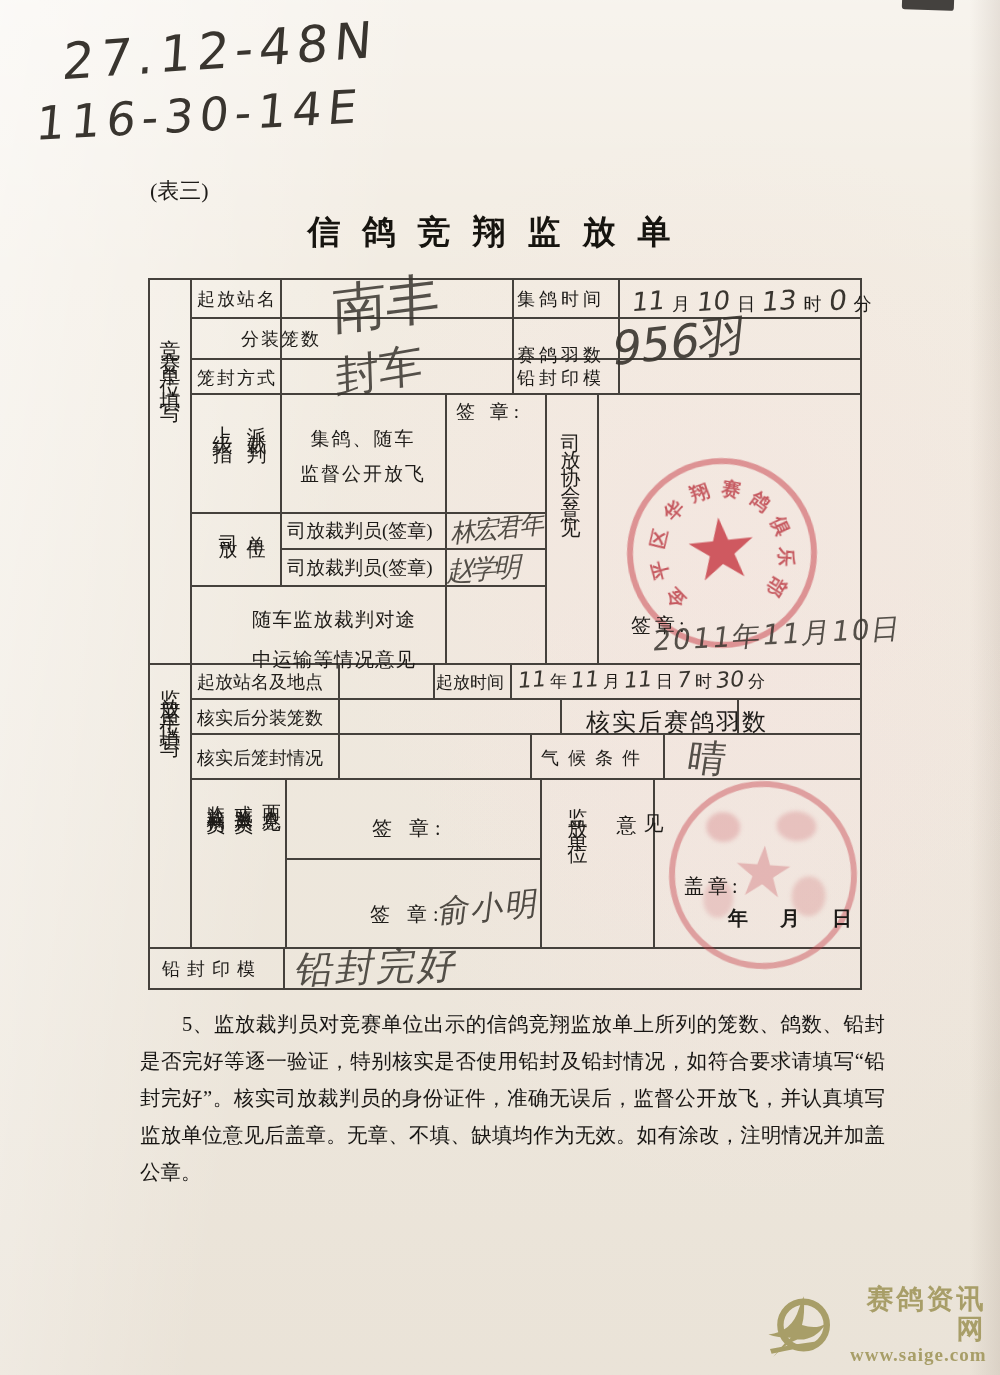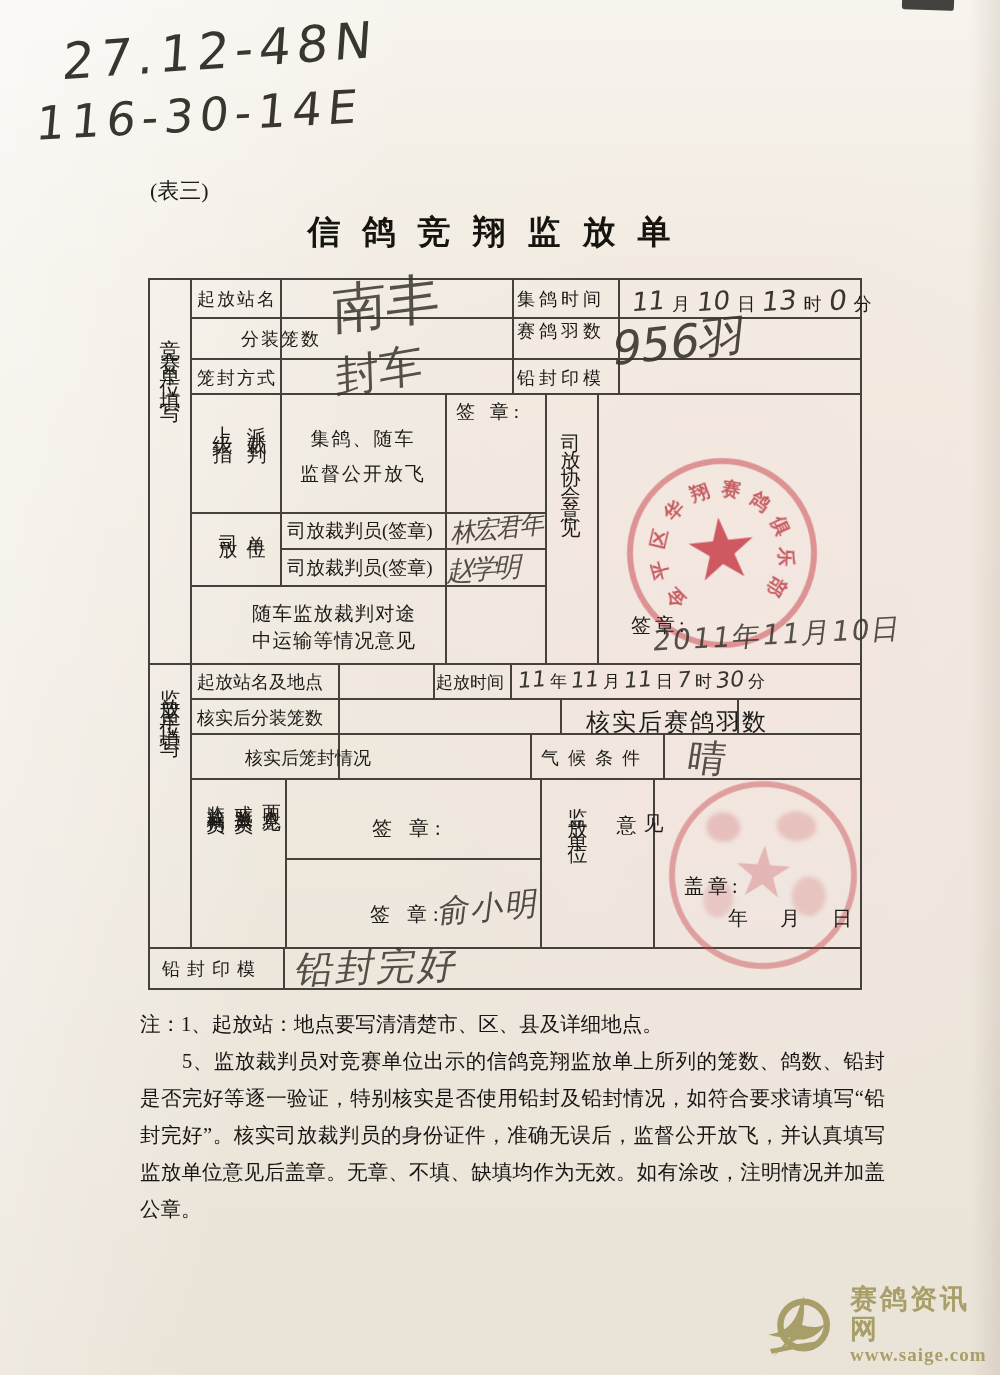--- a/index.html
+++ b/index.html
@@ -21,21 +21,21 @@
   .hl,.vl{position:absolute;background:#45413c;}
   .hl{height:2px;} .vl{width:2px;}
   .hnum{font-family:"DejaVu Sans",sans-serif;color:#39352f;display:inline-block;transform:skewX(-10deg) rotate(-4deg);}
   .punit{display:inline-block;font-size:18px;color:#1d1b18;}
   .timebox{position:absolute;display:flex;align-items:baseline;}
   .stamp{position:absolute;border-radius:50%;pointer-events:none;}
   .arc-ch{position:absolute;left:50%;top:50%;font-size:19px;font-weight:700;color:rgba(186,54,64,0.8);font-family:"Liberation Serif",serif;}
   .star{position:absolute;left:50%;top:50%;transform:translate(-50%,-54%);font-weight:400;}
   .note{margin:0;font-size:20.5px;line-height:37px;color:#171513;text-align:justify;}
   .indent{text-indent:2.05em;}
-  .wm-name{font-size:27px;font-weight:700;color:#a89e68;letter-spacing:3px;line-height:30px;}
+  .wm-name{font-size:27px;font-weight:700;color:#a89e68;letter-spacing:3px;line-height:30px;text-align:right;}
   .wm-url{font-size:19px;font-weight:700;color:#a89e68;letter-spacing:1px;}
   .blob{position:absolute;border-radius:50%;filter:blur(2px);}
 </style>
 </head>
 <body>
 
 <div class="page">
 
   <div class="abs" style="left:902px;top:-4px;width:52px;height:14px;background:#24211e;transform:rotate(2deg);opacity:.85;border-radius:3px;"></div>
 
@@ -95,21 +95,21 @@
     <span class="punit">月</span>
     <span class="hnum" style="font-size:26px;">10</span>
     <span class="punit">日</span>
     <span class="hnum" style="font-size:27px;">13</span>
     <span class="punit">时</span>
     <span class="hnum" style="font-size:28px;">0</span>
     <span class="punit">分</span>
   </div>
 
   <div class="lbl" style="left:197px;top:327px;letter-spacing:2px;margin-left:44px;">分装笼数</div>
-  <div class="lbl" style="left:517px;top:319px;letter-spacing:4px;text-align:right;">赛鸽羽数</div>
+  <div class="lbl" style="left:517px;top:343px;letter-spacing:4px;text-align:right;">赛鸽羽数</div>
   <div class="hand" style="left:612px;top:312px;font-size:46px;transform:rotate(-6deg) skewX(-12deg);opacity:.9;">956羽</div>
 
   <div class="lbl" style="left:197px;top:366px;letter-spacing:2px;">笼封方式</div>
   <div class="hand" style="left:335px;top:342px;font-size:44px;transform:rotate(-10deg) skewX(-8deg);opacity:.85;">封车</div>
   <div class="lbl" style="left:517px;top:366px;letter-spacing:4px;">铅封印模</div>
 
   <div class="vtx pre" style="left:206px;top:410px;height:92px;font-size:20px;letter-spacing:9px;line-height:34px;">上级指
 派裁判</div>
 
   <div class="lbl pre ctr" style="left:284px;top:421px;width:158px;font-size:19px;letter-spacing:2px;line-height:35px;white-space:pre-line;">集鸽、随车
@@ -119,21 +119,21 @@
 
   <div class="vtx pre" style="left:214px;top:520px;height:58px;font-size:19px;letter-spacing:5px;line-height:28px;">司放
 单位</div>
 
   <div class="lbl" style="left:287px;top:518px;font-size:19px;">司放裁判员(签章)</div>
   <div class="hand" style="left:452px;top:512px;font-size:25px;letter-spacing:-2px;transform:rotate(-6deg) skewX(-14deg);opacity:.88;">林宏君年</div>
 
   <div class="lbl" style="left:287px;top:555px;font-size:19px;">司放裁判员(签章)</div>
   <div class="hand" style="left:448px;top:551px;font-size:27px;letter-spacing:-3px;transform:rotate(-4deg) skewX(-16deg);opacity:.85;">赵学明</div>
 
-  <div class="lbl pre ctr" style="left:228px;top:600px;width:212px;font-size:19.5px;letter-spacing:1px;line-height:27px;white-space:pre-line;">随车监放裁判对途
+  <div class="lbl pre ctr" style="left:228px;top:600px;width:212px;font-size:19.5px;letter-spacing:1px;line-height:40px;white-space:pre-line;">随车监放裁判对途
 中运输等情况意见</div>
 
   <div class="vtx" style="left:558px;top:418px;height:238px;font-size:20px;letter-spacing:17px;">司放协会意见</div>
 
   <div class="stamp" style="left:627px;top:458px;width:178px;height:178px;border:6px solid rgba(200,62,72,0.5);transform:rotate(-6deg);filter:blur(0.4px);">
     <span class="star" style="font-size:84px;color:rgba(198,54,64,0.8);">★</span>
     <span><span class="arc-ch" style="transform: translate(-50%, -50%) rotate(-128deg) translateY(-64px);">金</span><span class="arc-ch" style="transform: translate(-50%, -50%) rotate(-99.5556deg) translateY(-64px);">平</span><span class="arc-ch" style="transform: translate(-50%, -50%) rotate(-71.1111deg) translateY(-64px);">区</span><span class="arc-ch" style="transform: translate(-50%, -50%) rotate(-42.6667deg) translateY(-64px);">华</span><span class="arc-ch" style="transform: translate(-50%, -50%) rotate(-14.2222deg) translateY(-64px);">翔</span><span class="arc-ch" style="transform: translate(-50%, -50%) rotate(14.2222deg) translateY(-64px);">赛</span><span class="arc-ch" style="transform: translate(-50%, -50%) rotate(42.6667deg) translateY(-64px);">鸽</span><span class="arc-ch" style="transform: translate(-50%, -50%) rotate(71.1111deg) translateY(-64px);">俱</span><span class="arc-ch" style="transform: translate(-50%, -50%) rotate(99.5556deg) translateY(-64px);">乐</span><span class="arc-ch" style="transform: translate(-50%, -50%) rotate(128deg) translateY(-64px);">部</span></span>
   </div>
 
   <div class="lbl" style="left:620px;top:612px;font-size:20px;letter-spacing:4px;margin-left:11px;">签章:</div>
@@ -152,21 +152,21 @@
     <span class="punit" style="font-size:17px;">日</span>
     <span class="hnum" style="font-size:22px;">7</span>
     <span class="punit" style="font-size:17px;">时</span>
     <span class="hnum" style="font-size:22px;">30</span>
     <span class="punit" style="font-size:17px;">分</span>
   </div>
 
   <div class="lbl" style="left:197px;top:706px;font-size:18px;">核实后分装笼数</div>
   <div class="lbl" style="left:586px;top:706px;font-size:24px;letter-spacing:2px;">核实后赛鸽羽数</div>
 
-  <div class="lbl" style="left:197px;top:746px;font-size:18px;margin-left:48px;">核实后笼封情况</div>
+  <div class="lbl" style="left:197px;top:746px;font-size:18px;">核实后笼封情况</div>
   <div class="lbl" style="left:541px;top:746px;font-size:18px;letter-spacing:9px;">气候条件</div>
   <div class="hand" style="left:688px;top:733px;font-size:38px;transform:rotate(3deg) skewX(-6deg);opacity:.85;">晴</div>
 
   <div class="vtx pre" style="left:201px;top:790px;height:148px;font-size:18.5px;letter-spacing:3px;line-height:28px;">监放裁判员
 或监放人员
 两人意见</div>
 
   <div class="lbl" style="left:372px;top:815px;font-size:20px;letter-spacing:6px;">签 章:</div>
   <div class="lbl" style="left:370px;top:901px;font-size:20px;letter-spacing:6px;">签 章:</div>
   <div class="hand" style="left:438px;top:886px;font-size:32px;letter-spacing:2px;transform:rotate(-5deg) skewX(-12deg);opacity:.88;">俞小明</div>
@@ -176,27 +176,26 @@
 
   <div class="stamp" style="left:669px;top:781px;width:176px;height:176px;border:6px solid rgba(198,62,72,0.42);transform:rotate(4deg);filter:blur(0.5px);">
     <span class="star" style="font-size:70px;color:rgba(200,80,90,0.32);">★</span>
     <i class="blob" style="left:28px;top:28px;width:34px;height:30px;background:rgba(200,90,98,0.28);"></i>
     <i class="blob" style="left:98px;top:22px;width:40px;height:30px;background:rgba(200,90,98,0.26);"></i>
     <i class="blob" style="left:118px;top:86px;width:34px;height:40px;background:rgba(200,90,98,0.24);"></i>
     <i class="blob" style="left:30px;top:96px;width:30px;height:38px;background:rgba(200,90,98,0.22);"></i>
   </div>
 
   <div class="lbl" style="left:684px;top:873px;font-size:20px;letter-spacing:4px;">盖章:</div>
-  <div class="lbl" style="left:728px;top:905px;font-size:20px;letter-spacing:32px;">年月日</div>
+  <div class="lbl" style="left:728px;top:905px;font-size:20px;letter-spacing:32px;font-weight:bold;">年月日</div>
 
   <div class="lbl" style="left:162px;top:957px;font-size:18px;letter-spacing:7px;">铅封印模</div>
   <div class="hand" style="left:296px;top:942px;font-size:38px;letter-spacing:3px;transform:rotate(-2deg) skewX(-12deg);opacity:.85;">铅封完好</div>
 
   <div class="abs" style="left:140px;top:1006px;width:745px;">
-    <p class="note">注：1、起放站：地点要写清清楚市、区、县及详细地点。</p>
     <p class="note indent">5、监放裁判员对竞赛单位出示的信鸽竞翔监放单上所列的笼数、鸽数、铅封是否完好等逐一验证，特别核实是否使用铅封及铅封情况，如符合要求请填写“铅封完好”。核实司放裁判员的身份证件，准确无误后，监督公开放飞，并认真填写监放单位意见后盖章。无章、不填、缺填均作为无效。如有涂改，注明情况并加盖公章。</p>
   </div>
 
   <div class="abs" style="left:760px;top:1282px;width:225px;height:85px;display:flex;align-items:center;gap:6px;">
     <span style="display:inline-block;width:84px;height:80px;">
       <svg viewBox="0 0 100 100" width="84" height="80">
         <circle cx="52" cy="50" r="29" fill="none" stroke="#a89e68" stroke-width="8"></circle>
         <path d="M8 62 Q38 58 46 30 L52 14 Q54 36 50 50 Q68 56 80 48 Q66 70 44 68 Q28 74 14 90 Q30 70 36 66 Q20 66 8 62 Z" fill="#a89e68"></path>
         <path d="M10 80 Q40 74 72 70 L70 76 Q38 80 12 86 Z" fill="#a89e68"></path>
       </svg>

